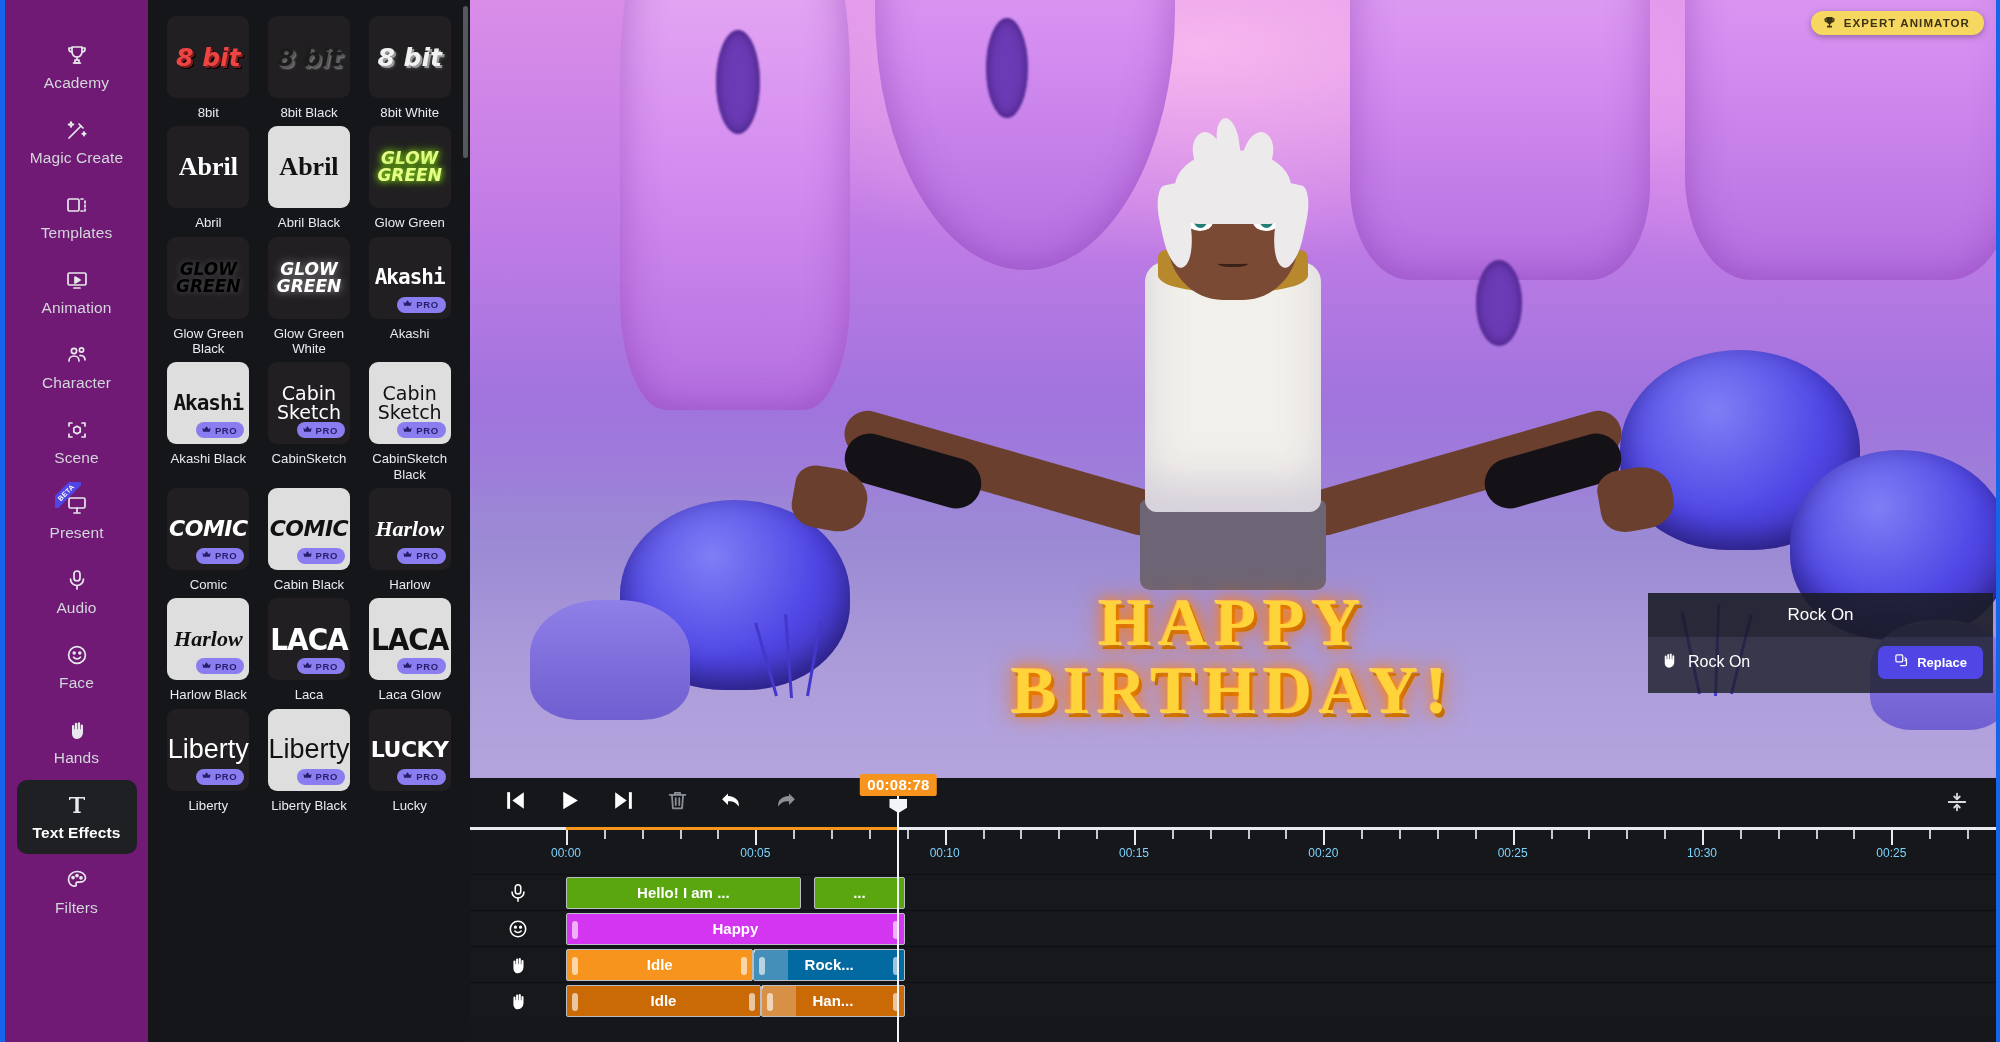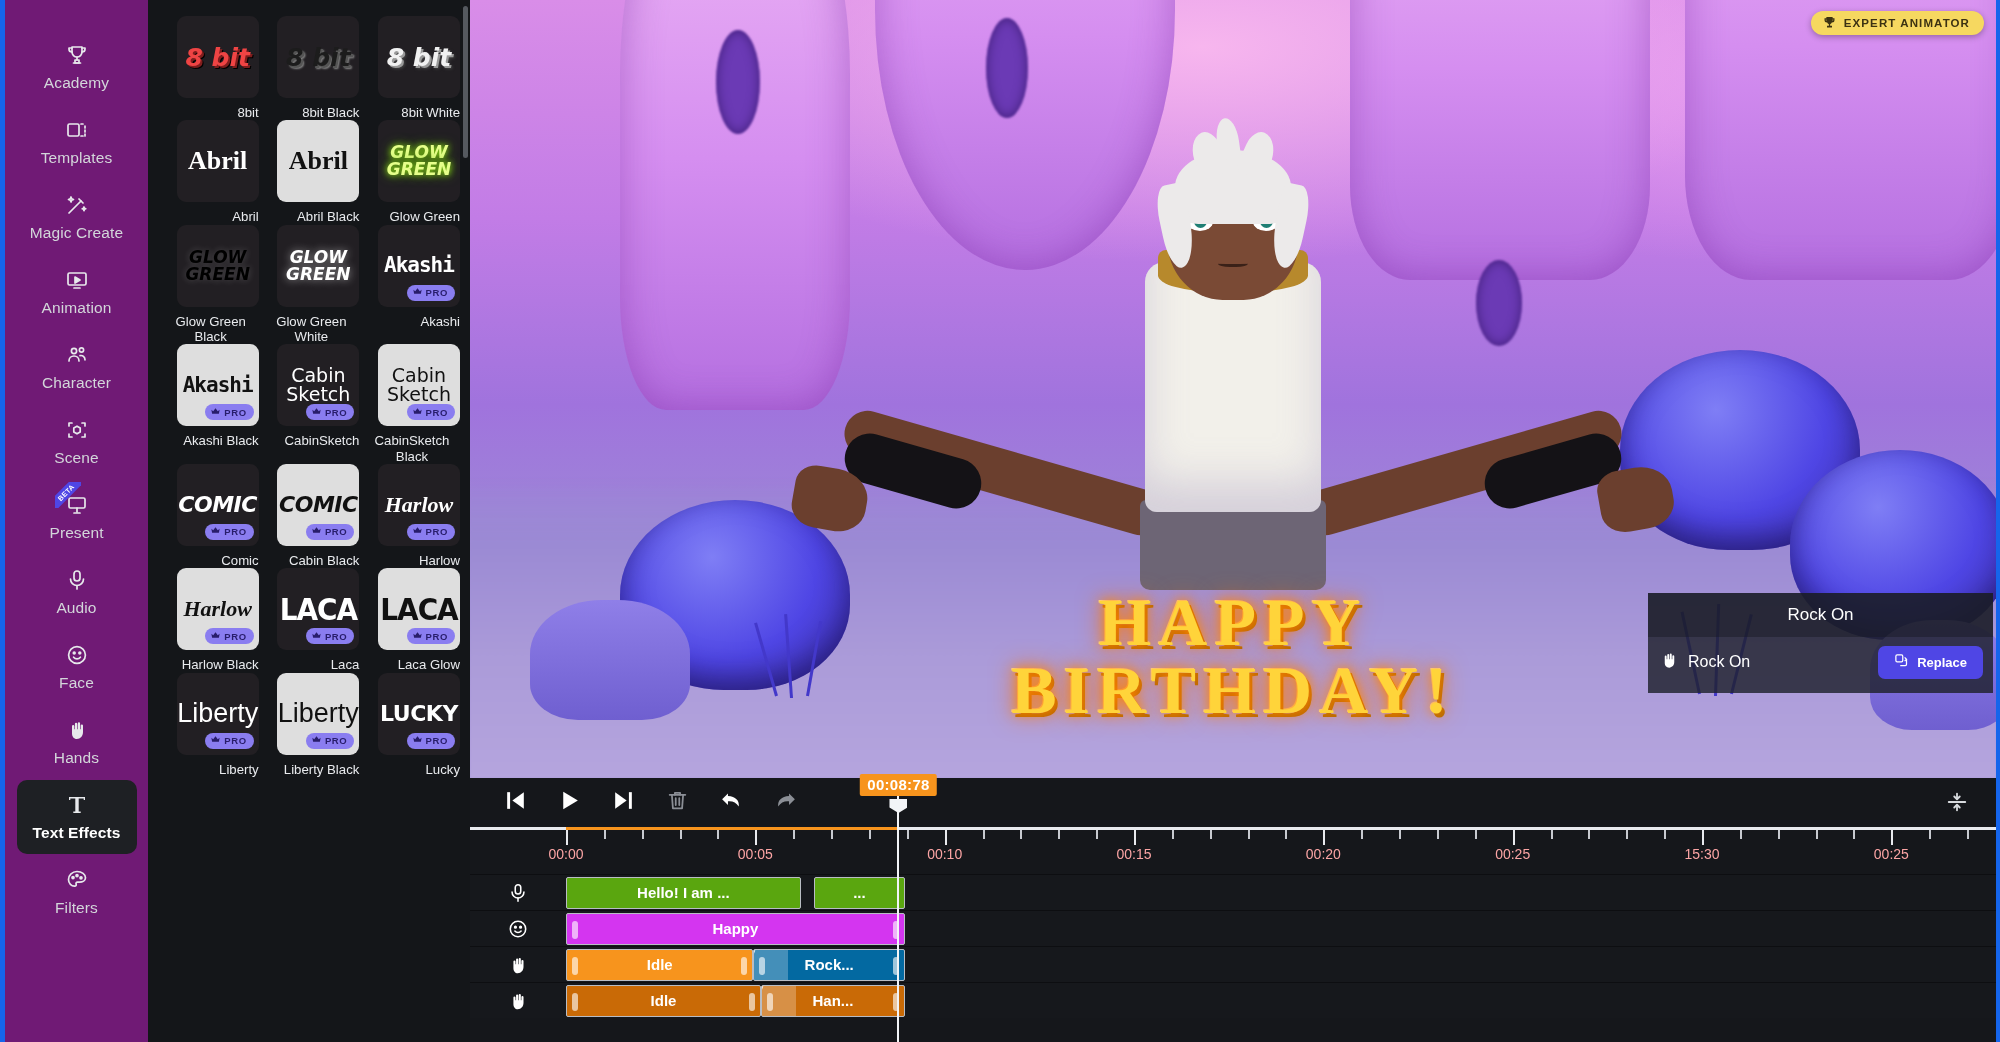--- a/index.html
+++ b/index.html
@@ -55,21 +55,21 @@
     background: #141619;
     position: relative;
     overflow: hidden;
   }
   #grid {
     display: grid;
     grid-template-columns: repeat(3, 1fr);
     gap: 0px 0px;
     padding: 16px 10px 0 10px;
   }
-  .card { display: flex; flex-direction: column; align-items: flex-end; cursor: pointer; }
+  .card { display: flex; flex-direction: column; align-items: center; padding-bottom: 6px; cursor: pointer; }
   .thumb {
     width: 82px; height: 82px; border-radius: 9px;
     display: flex; align-items: center; justify-content: center;
     position: relative; overflow: hidden;
     margin-bottom: 7px;
   }
   .thumb.dark { background: #221f23; }
   .thumb.light { background: #dedede; }
   .thumb .tx { text-align: center; line-height: 1; user-select: none; }
   .pro {
@@ -215,21 +215,21 @@
   .tbtn.dim { color:#8b8f96; }
   #collapse-btn { position:absolute; right: 22px; top: 7px; width:34px; height:34px; display:flex; align-items:center; justify-content:center; cursor:pointer; color:#d7dade; }
   #collapse-btn svg { width:22px; height:22px; }
 
   #ruler { position:relative; height: 48px; margin-left: 0; }
   #ruler-line { position:absolute; left: 0; right: 0; top: 1px; height: 3px; background:#e8eaee; }
   #ruler-prog { position:absolute; top: 1px; height: 3px; background:#f7941d; }
   .tick { position:absolute; top: 4px; width: 2px; background:#c7cad0; }
   .tick.major { height: 15px; background:#e8eaee; }
   .tick.minor { height: 9px; }
-  .tlbl { position:absolute; top: 20px; transform: translateX(-50%); font-size: 14px; color:#fca5a5; white-space:nowrap; }
+  .tlbl { position:absolute; top: 20px; transform: translateX(-50%); font-size: 12px; color:#7dd3fc; white-space:nowrap; }
 
   #playhead { position:absolute; top: 0; bottom: -196px; width: 2px; background:#f2f4f7; z-index: 30; pointer-events:none; }
   #ph-badge {
     position:absolute; top: -4px; left: 50%; transform: translateX(-50%);
     background:#f7941d; color:#fff; font-size: 15px; font-weight: bold;
     padding: 2px 7px 3px; border-radius: 2px; white-space:nowrap; letter-spacing:.3px;
   }
   #ph-knob { position:absolute; top: 21px; left:50%; transform:translateX(-50%); width:0; height:0; }
   #ph-knob:before {
     content:""; position:absolute; left:-9px; top:0; width:18px; height:14px; background:#f2f4f7;
@@ -267,36 +267,36 @@
             <path d="M12 14v3"></path>
             <path d="M8.5 20h7"></path>
             <path d="M10 17h4v3h-4z"></path>
           </svg>
         </span>
         <span class="rail-lb">Academy</span>
       </div>
       <div class="rail-item">
         <span class="rail-ico">
           <svg viewBox="0 0 24 24" fill="none" stroke="currentColor" stroke-width="1.7" stroke-linecap="round" stroke-linejoin="round">
-            <rect x="3" y="6" width="11" height="12" rx="1.5"></rect>
-            <path d="M16 6h2M20 6h0M20 8v2M20 12v2M20 16v2M18 18h-2" stroke-dasharray="2 2"></path>
-          </svg>
-        </span>
-        <span class="rail-lb">Templates</span>
-      </div>
-      <div class="rail-item">
-        <span class="rail-ico">
-          <svg viewBox="0 0 24 24" fill="none" stroke="currentColor" stroke-width="1.7" stroke-linecap="round" stroke-linejoin="round">
             <path d="M4 20L16 8"></path>
             <path d="M14 6l4 4"></path>
             <path d="M6 4l.7 1.8L8.5 6.5 6.7 7.2 6 9l-.7-1.8L3.5 6.5l1.8-.7z"></path>
             <path d="M19 14l.5 1.3 1.3.5-1.3.5-.5 1.3-.5-1.3-1.3-.5 1.3-.5z"></path>
           </svg>
         </span>
         <span class="rail-lb">Magic Create</span>
+      </div>
+      <div class="rail-item">
+        <span class="rail-ico">
+          <svg viewBox="0 0 24 24" fill="none" stroke="currentColor" stroke-width="1.7" stroke-linecap="round" stroke-linejoin="round">
+            <rect x="3" y="6" width="11" height="12" rx="1.5"></rect>
+            <path d="M16 6h2M20 6h0M20 8v2M20 12v2M20 16v2M18 18h-2" stroke-dasharray="2 2"></path>
+          </svg>
+        </span>
+        <span class="rail-lb">Templates</span>
       </div>
       <div class="rail-item">
         <span class="rail-ico">
           <svg viewBox="0 0 24 24" fill="none" stroke="currentColor" stroke-width="1.7" stroke-linecap="round" stroke-linejoin="round">
             <rect x="3" y="5" width="18" height="12" rx="1.5"></rect>
             <path d="M10 9l5 3-5 3z" fill="currentColor"></path>
             <path d="M9 20h6"></path>
           </svg>
         </span>
         <span class="rail-lb">Animation</span>
@@ -775,21 +775,21 @@
           <div class="tick minor" style="left: 929.067px;"></div>
           <div class="tick minor" style="left: 966.933px;"></div>
           <div class="tick minor" style="left: 1004.8px;"></div>
           <div class="tick major" style="left: 1042.67px;"></div>
           <div class="tlbl" style="left: 1042.67px;">00:25</div>
           <div class="tick minor" style="left: 1080.53px;"></div>
           <div class="tick minor" style="left: 1118.4px;"></div>
           <div class="tick minor" style="left: 1156.27px;"></div>
           <div class="tick minor" style="left: 1194.13px;"></div>
           <div class="tick major" style="left: 1232px;"></div>
-          <div class="tlbl" style="left: 1232px;">15:30</div>
+          <div class="tlbl" style="left: 1232px;">10:30</div>
           <div class="tick minor" style="left: 1269.87px;"></div>
           <div class="tick minor" style="left: 1307.73px;"></div>
           <div class="tick minor" style="left: 1345.6px;"></div>
           <div class="tick minor" style="left: 1383.47px;"></div>
           <div class="tick major" style="left: 1421.33px;"></div>
           <div class="tlbl" style="left: 1421.33px;">00:25</div>
           <div class="tick minor" style="left: 1459.2px;"></div>
           <div class="tick minor" style="left: 1497.07px;"></div>
         </div>
 

